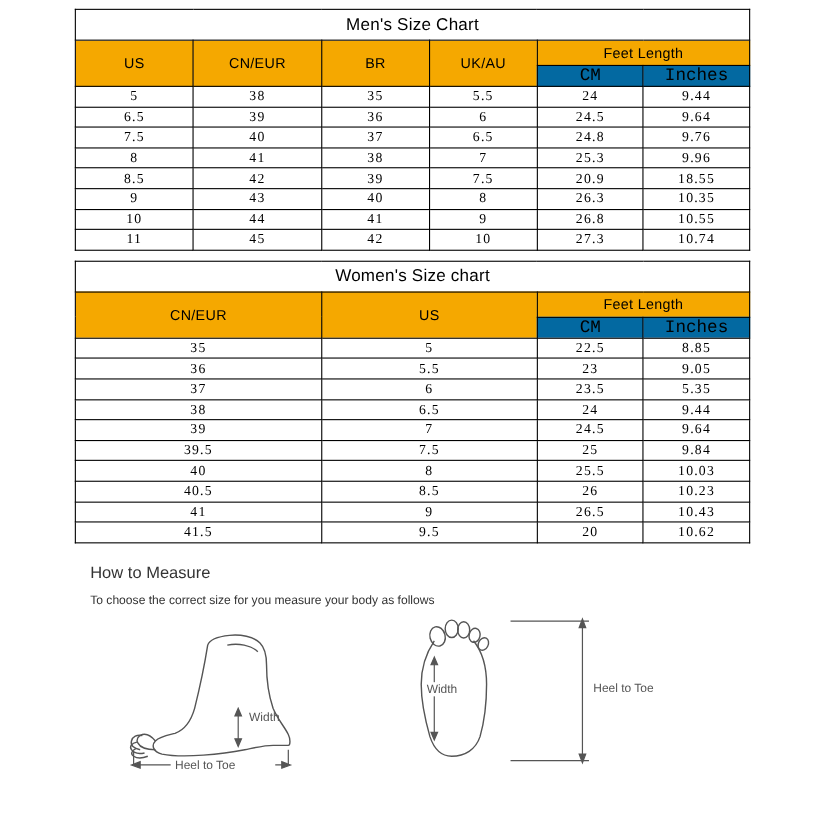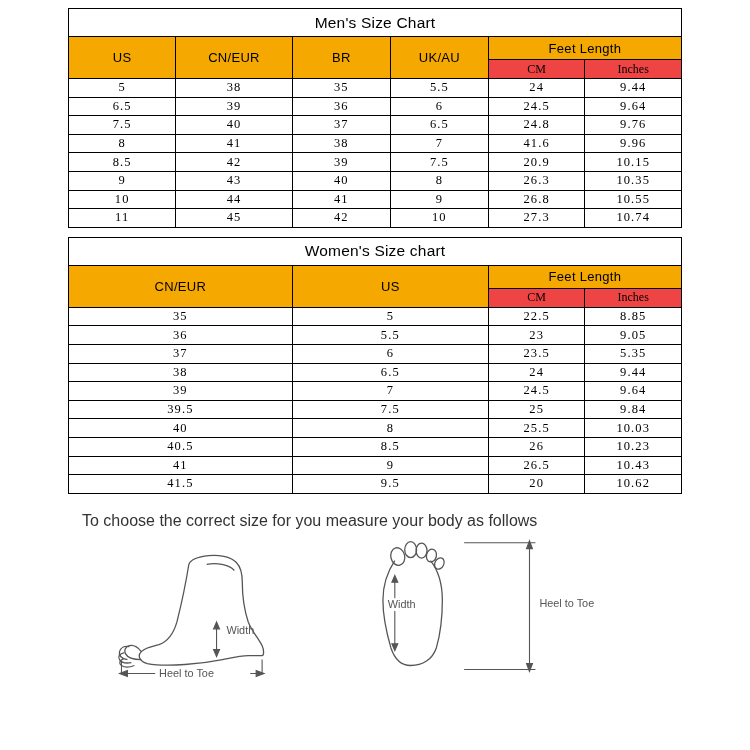--- a/index.html
+++ b/index.html
@@ -44,24 +44,24 @@
   }
   .hdr {
     background: #f5a800;
     font-family: "Liberation Sans", sans-serif;
     font-weight: bold;
     font-size: 13px;
     height: 22px;
     letter-spacing: .3px;
   }
   .hdr-sub {
-    background: #ef4444;
-    font-family: Liberation Serif, serif;
+    background: #0369a1;
+    font-family: Liberation Mono, monospace;
     font-weight: bold;
-    font-size: 12px;
+    font-size: 16px;
     height: 18px;
   }
   .data-cell {
     font-size: 12.5px;
     height: 17.6px;
     letter-spacing: 1.1px;
     font-family: "Liberation Serif", serif;
   }
   .spacer {
     height: 9px;
@@ -80,21 +80,21 @@
     padding-left: 14px;
   }
   .howto-title {
     font-family: "Liberation Sans", sans-serif;
     font-size: 15px;
     color: #333;
     margin-bottom: 11px;
   }
   .howto-sub {
     font-family: "Liberation Sans", sans-serif;
-    font-size: 16px;
+    font-size: 11px;
     color: #333;
   }
   .diagram {
     margin-top: 4px;
     width: 100%;
     height: 162px;
   }
   .diag-label {
     font-family: "Liberation Sans", sans-serif;
     font-size: 11px;
@@ -154,30 +154,30 @@
         <td class="data-cell">37</td>
         <td class="data-cell">6.5</td>
         <td class="data-cell">24.8</td>
         <td class="data-cell">9.76</td>
       </tr>
       <tr>
         <td class="data-cell">8</td>
         <td class="data-cell">41</td>
         <td class="data-cell">38</td>
         <td class="data-cell">7</td>
-        <td class="data-cell">41.6</td>
+        <td class="data-cell">25.3</td>
         <td class="data-cell">9.96</td>
       </tr>
       <tr>
         <td class="data-cell">8.5</td>
         <td class="data-cell">42</td>
         <td class="data-cell">39</td>
         <td class="data-cell">7.5</td>
         <td class="data-cell">20.9</td>
-        <td class="data-cell">10.15</td>
+        <td class="data-cell">18.55</td>
       </tr>
       <tr>
         <td class="data-cell">9</td>
         <td class="data-cell">43</td>
         <td class="data-cell">40</td>
         <td class="data-cell">8</td>
         <td class="data-cell">26.3</td>
         <td class="data-cell">10.35</td>
       </tr>
       <tr>
@@ -285,20 +285,21 @@
       </tr>
     </tbody>
   </table>
 
   
   <div class="notes">
   </div>
 
   
   <div class="howto">
+    <div class="howto-title">How to Measure</div>
     <div class="howto-sub">To choose the correct size for you measure your body as follows</div>
   </div>
 
   <svg class="diagram" viewBox="0 0 620 162">
 
     <g fill="none" stroke="#555" stroke-width="1.3">
       <path d="M122,30 C118,55 114,72 110,88 C106,102 100,108 92,111 C84,113 78,114 74,118
                C70,122 72,128 80,130 C90,132 104,132 118,131 C132,130 146,128 156,126
                C166,124 174,122 182,122 L196,122 C198,122 198,116 196,112
                C192,104 186,98 182,88 C178,76 176,62 176,48 C176,40 174,32 170,28

